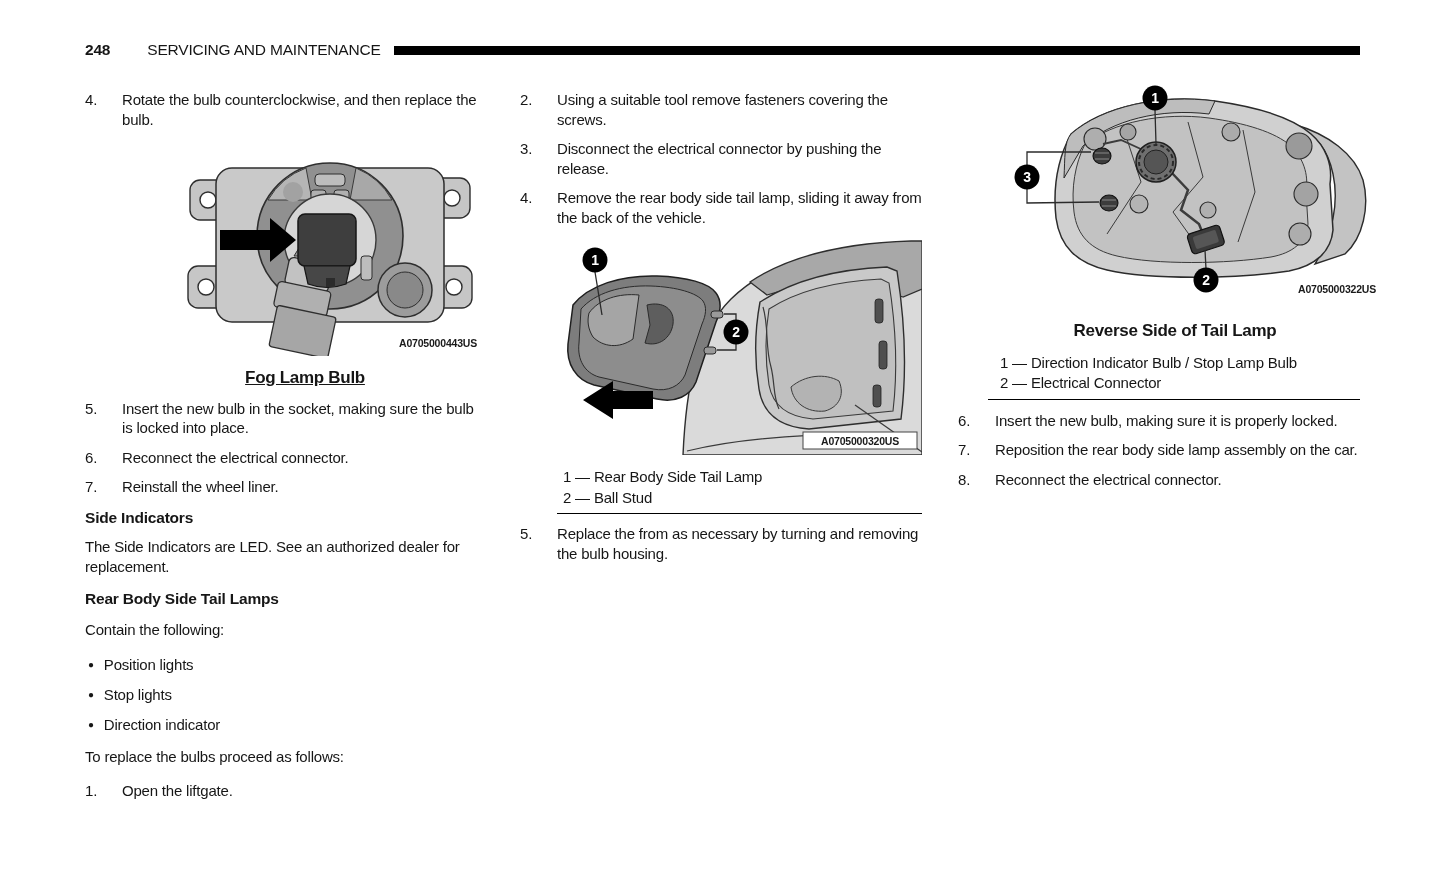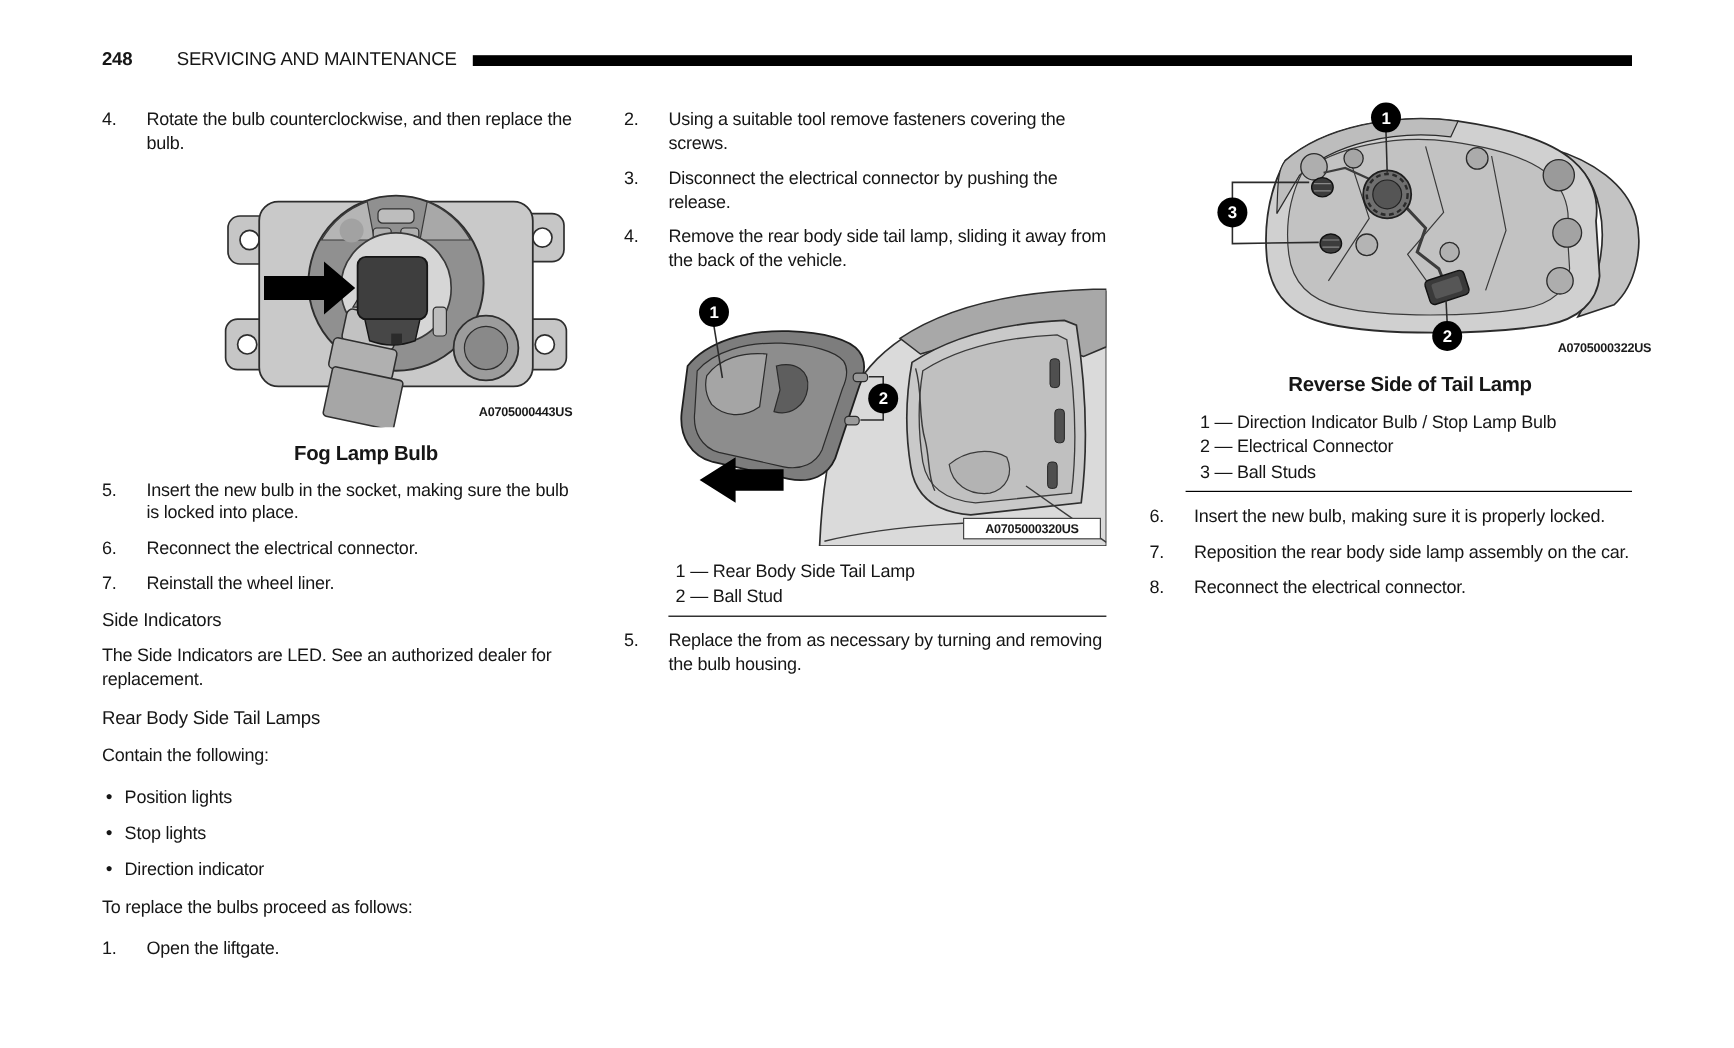--- a/index.html
+++ b/index.html
@@ -16,37 +16,37 @@
 
   .col { position:absolute; font-size:15px; line-height:19.5px; letter-spacing:-0.2px; }
   .col1 { left:85px;  top:90px; width:397px; }
   .col2 { left:520px; top:90px; width:402px; }
   .col3 { left:958px; top:82px; width:402px; }
 
   .step { display:flex; margin-bottom:10px; }
   .step .num { width:37px; flex-shrink:0; }
   .step .txt { flex:1; }
 
-  .heading { font-weight:normal; font-size:15.5px; }
+  .heading { font-weight:bold; font-size:15.5px; }
   .para { }
   .caption { font-weight:bold; font-size:17px; letter-spacing:-0.3px; text-align:center; }
 
   .bullets { list-style:none; margin:16px 0 0 0; }
   .bullets li { display:flex; margin-bottom:10.5px; }
   .bullets .dot { font-size:10px; line-height:19.5px; margin:0 10px 0 3px; }
 
   .legend-block { border-bottom:1.5px solid #000; padding-bottom:5px; }
   .legend-line { line-height:20.5px; }
 
   figure { display:block; }
   svg text { font-family:"Liberation Sans", sans-serif; }
   .figcode { font-weight:bold; }
 
   .mt11{margin-top:11px} .mt10{margin-top:10px} .mt12{margin-top:12px}
-  .mt13{margin-top:13px} .mt14{margin-top:14px} .mt15{margin-top:15px}
+  .mt13{margin-top:13px} .mt14{margin-top:24px} .mt15{margin-top:15px}
 </style>
 </head>
 <body>
 
 <div class="page">
 
   <header class="header">
     <span class="pgnum">248</span>
     <span class="section">SERVICING AND MAINTENANCE</span>
     <span class="header-bar"></span>
@@ -97,21 +97,21 @@
           <rect x="118" y="74" width="58" height="52" rx="7" fill="#3e3e3e" stroke="#161616" stroke-width="1.5"></rect>
           <path d="M124,126 h46 l-4,18 q-19,7 -38,0 Z" fill="#474747" stroke="#161616" stroke-width="1.2"></path>
           <rect x="146" y="138" width="9" height="9" fill="#2b2b2b"></rect>
         </g>
         <rect x="181" y="116" width="11" height="24" rx="3" fill="#bdbdbd" stroke="#2e2e2e"></rect>
         <polygon points="40,90 90,90 90,78 116,100 90,122 90,110 40,110" fill="#000000"></polygon>
         <text x="297" y="207" text-anchor="end" font-size="10.5" font-weight="bold" fill="#1a1a1a" class="figcode">A0705000443US</text>
       </svg>
     </figure>
 
-    <div class="caption" style="margin:12px 0 0 70px; width:300px;">Fog Lamp Bulb</div>
+    <div class="caption" style="margin:12px 0 0 70px; width:300px;text-decoration:underline;">Fog Lamp Bulb</div>
 
     <div class="step mt11">
       <span class="num">5.</span>
       <div class="txt">Insert the new bulb in the socket, making sure the bulb is locked into place.</div>
     </div>
     <div class="step">
       <span class="num">6.</span>
       <div class="txt">Reconnect the electrical connector.</div>
     </div>
     <div class="step">
@@ -261,21 +261,20 @@
         <text x="203" y="203" text-anchor="middle" fill="#fff" font-size="14" font-weight="bold">2</text>
         <text x="373" y="211" text-anchor="end" font-size="10.5" font-weight="bold" fill="#1a1a1a" class="figcode">A0705000322US</text>
       </svg>
     </figure>
 
     <div class="caption mt14" style="margin-left:32px; width:370px;">Reverse Side of Tail Lamp</div>
 
     <div class="legend-block mt12" style="margin-left:30px;">
       <div class="legend-line" style="padding-left:12px;">1 — Direction Indicator Bulb / Stop Lamp Bulb</div>
       <div class="legend-line" style="padding-left:12px;">2 — Electrical Connector</div>
-      <div class="legend-line" style="padding-left:12px;">3 — Ball Studs</div>
     </div>
 
     <div class="step mt11">
       <span class="num">6.</span>
       <div class="txt">Insert the new bulb, making sure it is properly locked.</div>
     </div>
     <div class="step">
       <span class="num">7.</span>
       <div class="txt">Reposition the rear body side lamp assembly on the car.</div>
     </div>

